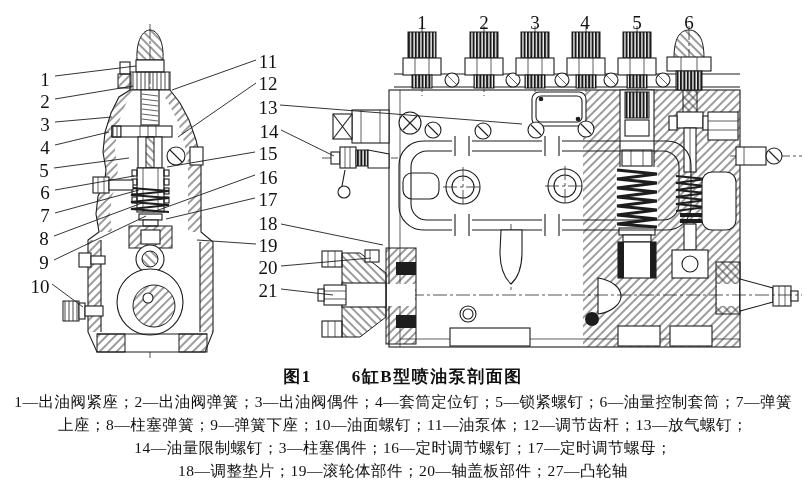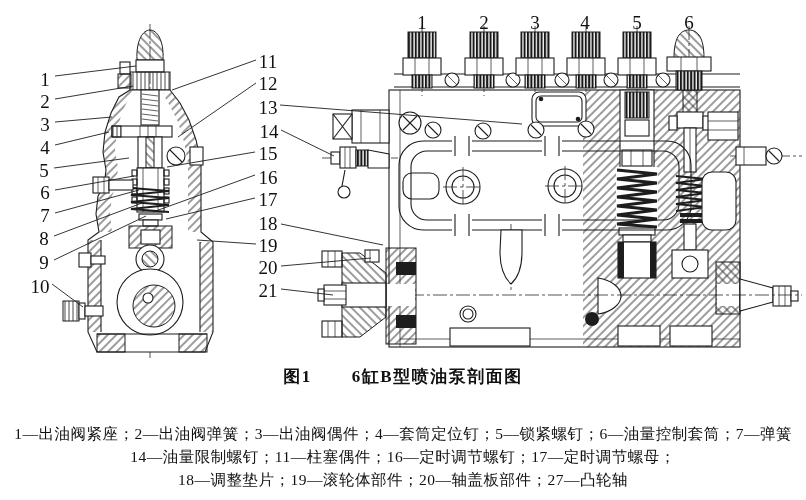--- a/index.html
+++ b/index.html
@@ -15,21 +15,21 @@
   .vt{fill:url(#vthread);stroke:#1d1d1d;stroke-width:1;}
   .cl{stroke:#2a2a2a;stroke-width:0.8;fill:none;stroke-dasharray:14 3 3 3;}
   .ld{stroke:#1d1d1d;stroke-width:0.9;fill:none;}
   .thin{stroke:#1d1d1d;stroke-width:0.7;fill:none;}
   .coil{stroke:#1d1d1d;stroke-width:2.2;fill:none;}
   .coil3{stroke:#1d1d1d;stroke-width:3;fill:none;}
   .num{font-family:"Liberation Serif","DejaVu Serif",serif;font-size:19px;fill:#111;}
   .caption{position:absolute;left:0;width:806px;text-align:center;color:#111;}
   .fig-title{top:365px;font-size:17px;font-weight:bold;letter-spacing:1.5px;}
   .fig-title .lbl{margin-right:40px;margin-top:32px;}
-  .legend{top:390px;font-size:15.5px;line-height:23px;letter-spacing:0.5px;margin-top:32px;}
+  .legend{top:390px;font-size:15.5px;line-height:23px;letter-spacing:0.5px;}
 </style>
 </head>
 <body>
 
 <div class="page">
 
 <svg width="806" height="362" viewBox="0 0 806 362">
   <defs>
     <pattern id="h1" patternUnits="userSpaceOnUse" width="6" height="6" patternTransform="rotate(45)">
       <line x1="1" y1="0" x2="1" y2="6" stroke="#3a3a3a" stroke-width="1"></line>
@@ -428,17 +428,18 @@
     <text class="num" x="637" y="29">5</text>
     <text class="num" x="689" y="29">6</text>
   </g>
 </svg>
 
 <div class="caption fig-title">
   <span class="lbl">图1</span><span>6缸B型喷油泵剖面图</span>
 </div>
 <div class="caption legend">
   <div>1—出油阀紧座；2—出油阀弹簧；3—出油阀偶件；4—套筒定位钉；5—锁紧螺钉；6—油量控制套筒；7—弹簧</div>
-  <div>14—油量限制螺钉；11—柱塞偶件；16—定时调节螺钉；17—定时调节螺母；</div>
+  <div>上座；8—柱塞弹簧；9—弹簧下座；10—油面螺钉；11—油泵体；12—调节齿杆；13—放气螺钉；</div>
+  <div>14—油量限制螺钉；3—柱塞偶件；16—定时调节螺钉；17—定时调节螺母；</div>
   <div>18—调整垫片；19—滚轮体部件；20—轴盖板部件；27—凸轮轴</div>
 </div>
 
 </div>
 
 </body></html>

